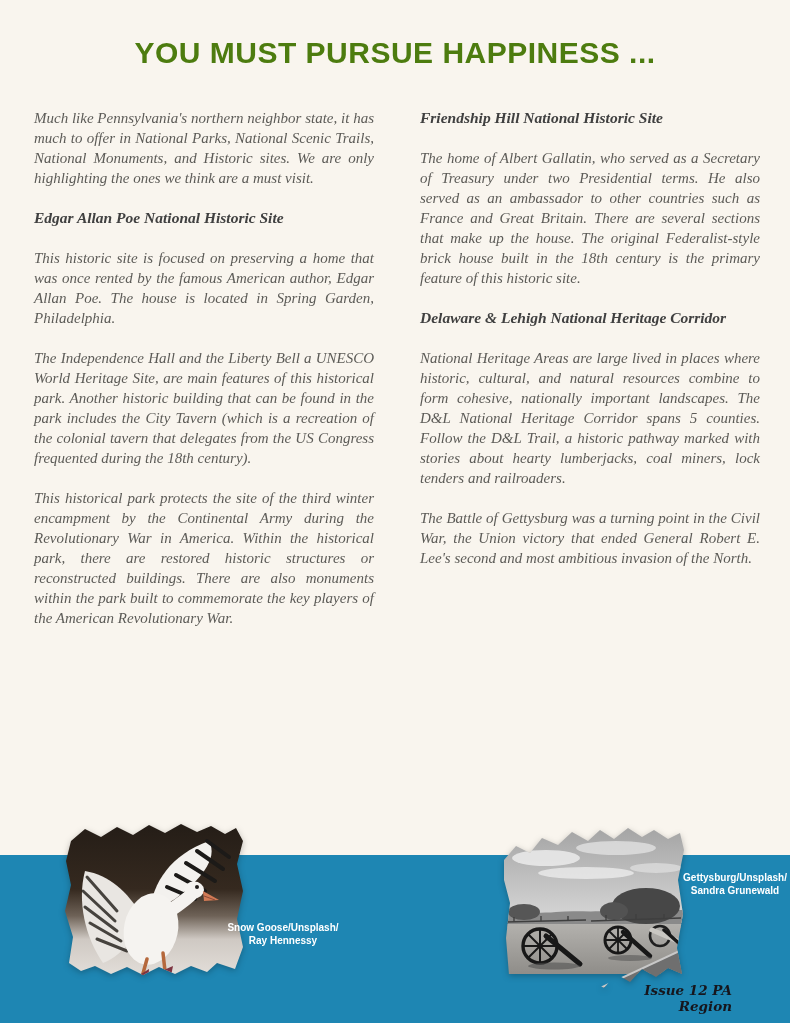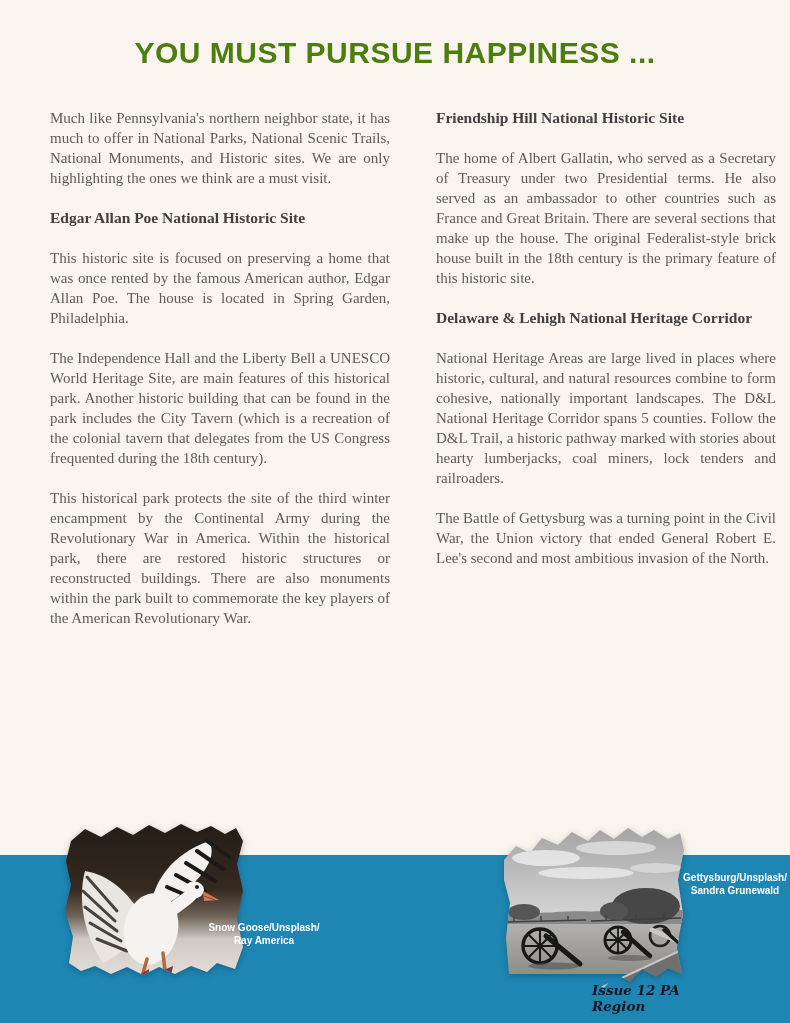--- a/index.html
+++ b/index.html
@@ -24,24 +24,25 @@
     font-family: "Liberation Sans", sans-serif;
     font-weight: 800;
     font-size: 30px;
     letter-spacing: 0.5px;
     color: #4d7c0f;
   }
 
   .columns {
     position: absolute;
     top: 108px;
-    left: 50px;
+    left: 34px;
     width: 726px;
     display: flex;
     gap: 46px;
+    font-style: italic;
   }
   .col { flex: 1; }
 
   .col p {
     font-size: 15px;
     line-height: 20px;
     text-align: justify;
     color: #5c5b57;
     margin-bottom: 20px;
   }
@@ -74,29 +75,29 @@
   .photo-caption {
     position: absolute;
     width: 120px;
     text-align: center;
     font-family: "Liberation Sans", sans-serif;
     font-weight: 700;
     font-size: 10px;
     line-height: 13px;
     color: #ffffff;
   }
-  .goose-caption { left: 204px; top: 921px; }
+  .goose-caption { left: 223px; top: 921px; }
   .gettysburg-caption { left: 675px; top: 871px; }
 
   .issue-label {
     position: absolute;
     left: 592px;
     top: 982px;
     width: 140px;
-    text-align: left;
+    text-align: right;
     font-family: "DejaVu Serif", serif;
     font-style: italic;
     font-weight: 700;
     font-size: 13.5px;
     color: #16161d;
   }
 </style>
 </head>
 <body>
 
@@ -218,21 +219,21 @@
       <ellipse cx="134" cy="140" rx="22" ry="3" fill="#4c4c4c" opacity="0.5"></ellipse>
 
       <circle cx="164" cy="118" r="10" fill="none" stroke="#1f1f1f" stroke-width="2.6"></circle>
       <path d="M156,112 L184,124" stroke="#c9c7c2" stroke-width="5" stroke-linecap="round"></path>
       <path d="M168,112 L186,128" stroke="#181818" stroke-width="3.4" stroke-linecap="round"></path>
     </g>
   </svg>
 
   <div class="photo-caption goose-caption">
     <div>Snow Goose/Unsplash/</div>
-    <div>Ray America</div>
+    <div>Ray Hennessy</div>
   </div>
 
   <div class="photo-caption gettysburg-caption">
     <div>Gettysburg/Unsplash/</div>
     <div>Sandra Grunewald</div>
   </div>
 
   <div class="issue-label">Issue 12 PA Region</div>
 
 </div>

